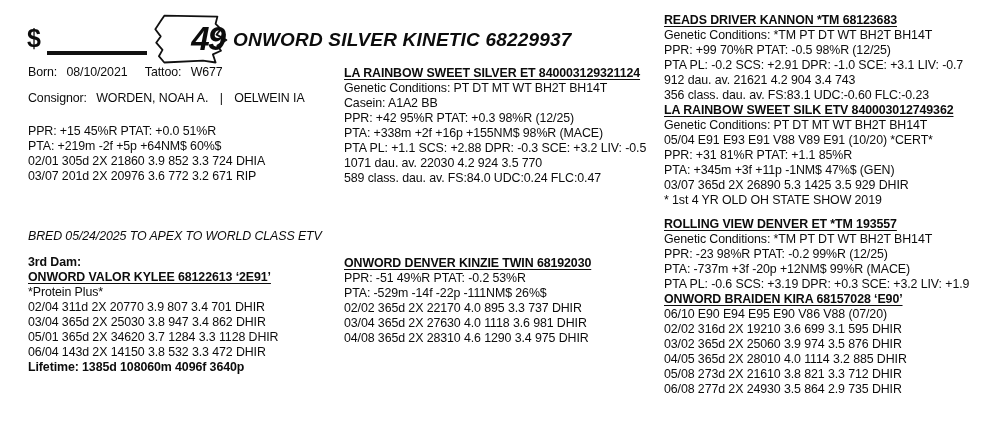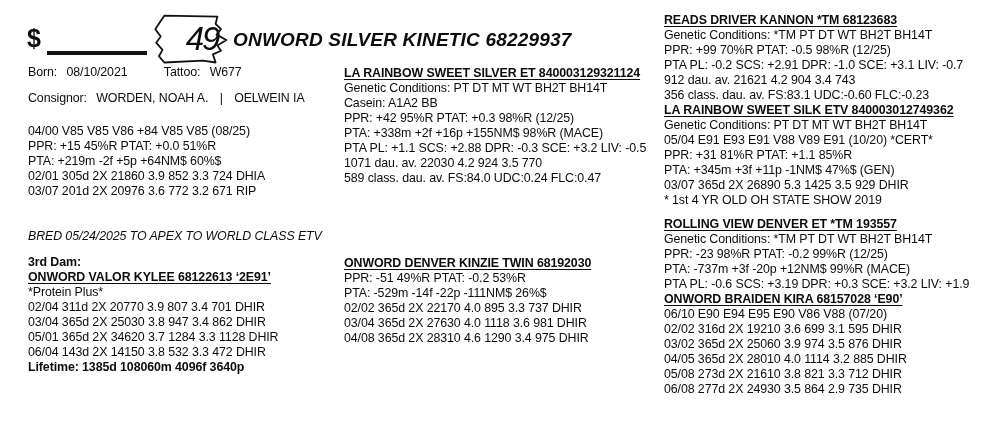--- a/index.html
+++ b/index.html
@@ -24,32 +24,32 @@
     text-decoration:underline;
     text-decoration-thickness:1.4px;
     text-underline-offset:2px;
   }
   
   #dollar{left:27px;top:25px;font-size:25px;font-weight:bold;line-height:26px;}
   #price-blank{left:47px;top:51px;width:100px;height:4px;background:#111;}
   #lot-badge{left:149px;top:12px;width:81px;height:56px;}
   #lot-badge svg{position:absolute;left:0;top:0;}
   #lot-num{
-    position:absolute;left:16px;top:7px;width:74px;text-align:center;
-    font-size:33px;font-weight:normal;font-style:italic;letter-spacing:-2px;line-height:40px;
+    position:absolute;left:1px;top:7px;width:74px;text-align:right;
+    font-size:33px;font-weight:bold;font-style:italic;letter-spacing:-2px;line-height:40px;
   }
   #lot-title{
     left:233px;top:28px;margin:0;
     font-size:19px;font-weight:bold;font-style:italic;letter-spacing:0.2px;
     white-space:nowrap;line-height:24px;
   }
   
   #sec-info-born{left:28px;top:65px;}
   #sec-info-consignor{left:28px;top:91px;}
-  .lbl-gap{margin-left:33px;}
+  .lbl-gap{margin-left:14px;}
   .val-gap{margin-left:6px;}
   .sep-gap{margin:0 8px;}
   #sec-subject{left:28px;top:124px;}
   #sec-bred{left:28px;top:229px;}
   #sec-thirddam{left:28px;top:255px;}
   
   #sec-sire{left:344px;top:66px;}
   #sec-dam{left:344px;top:256px;}
   
   #col-right{left:664px;top:13px;width:318px;}
@@ -80,21 +80,20 @@
   </div>
 
   <div id="sec-info-consignor" class="abs line">
     <span>Consignor:</span>
     <span class="val-gap">WORDEN, NOAH A.</span>
     <span class="sep-gap">|</span>
     <span>OELWEIN IA</span>
   </div>
 
   <div id="sec-subject" class="abs flow">
-      <div class="line">04/00 V85 V85 V86 +84 V85 V85 (08/25)</div>
       <div class="line">PPR: +15 45%R PTAT: +0.0 51%R</div>
       <div class="line">PTA: +219m -2f +5p +64NM$ 60%$</div>
       <div class="line">02/01 305d 2X 21860 3.9 852 3.3 724 DHIA</div>
       <div class="line">03/07 201d 2X 20976 3.6 772 3.2 671 RIP</div>
     </div>
 
   <div id="sec-bred" class="abs line italic">BRED 05/24/2025 TO APEX TO WORLD CLASS ETV</div>
 
   <section id="sec-thirddam" class="abs">
     <div class="line bold">3rd Dam:</div>

